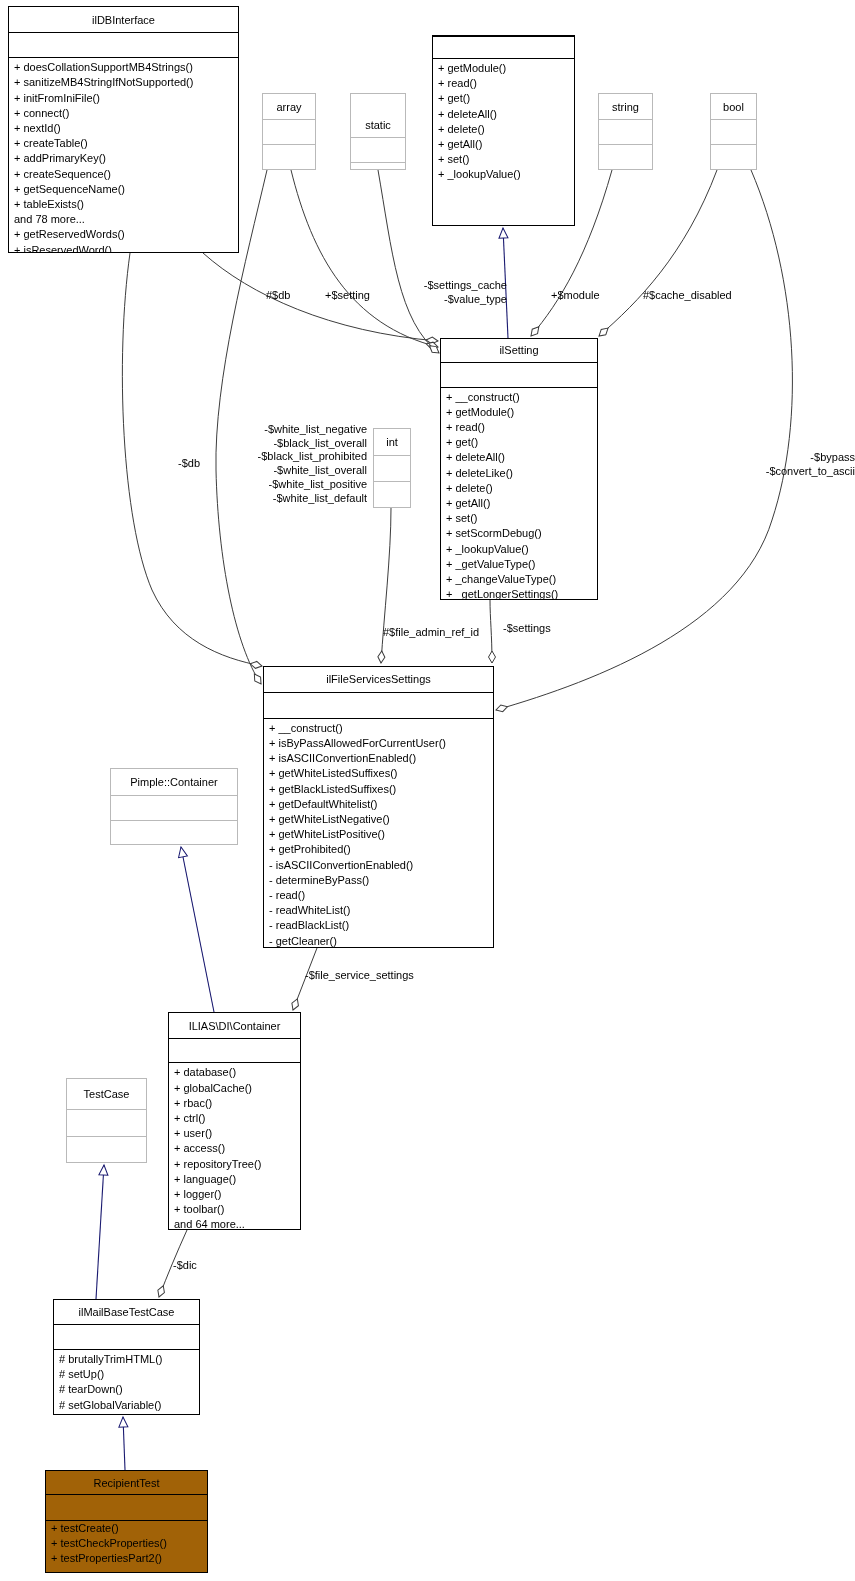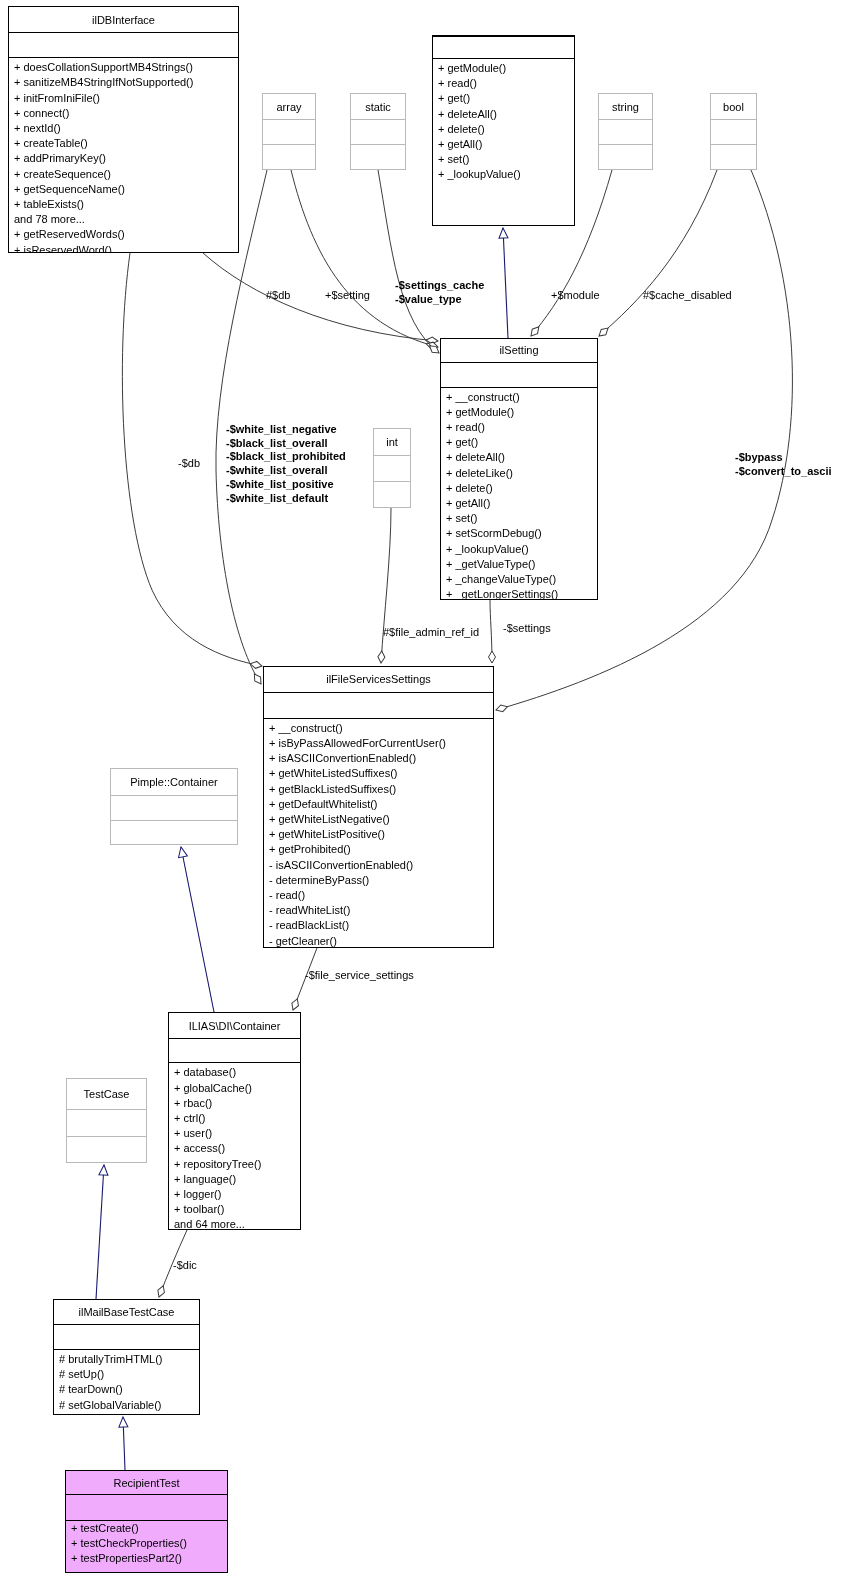--- a/index.html
+++ b/index.html
@@ -2,32 +2,32 @@
 <html><head>
 <meta charset="utf-8">
 <style>
   html,body{margin:0;padding:0;background:#ffffff;}
   #canvas{position:relative;width:855px;height:1581px;background:#ffffff;
           font-family:"Liberation Sans","DejaVu Sans",sans-serif;color:#000;}
   svg.edges{position:absolute;left:0;top:0;z-index:1;}
   .cls{position:absolute;z-index:2;background:#fff;border:1px solid #000;
        box-sizing:border-box;display:flex;flex-direction:column;}
   .cls.stub{border-color:#b9b9b9;}
-  .cls.current{background:#f0abfc;margin-left:20px;}
+  .cls.current{background:#a16207;}
   .cls-title{text-align:center;font-size:11px;line-height:14px;
              display:flex;flex-direction:column;justify-content:center;}
   .cls-sec{border-top:1px solid #000;box-sizing:border-box;}
   .cls.stub .cls-sec{border-top:1px solid #b9b9b9;}
   .cls-empty{flex:0 0 auto;}
   .cls-members{flex:1 1 auto;font-size:11px;padding:2px 4px 0 5px;
                overflow:hidden;white-space:nowrap;}
   .cls-members .member{line-height:15.2px;}
   .edge-label{position:absolute;z-index:3;font-size:11px;line-height:14px;
               white-space:nowrap;}
-  .edge-label.center{text-align:left;white-space:normal;font-weight:bold;}
+  .edge-label.center{text-align:right;white-space:normal;}
   .edge-label .lbl-line{line-height:13.7px;white-space:nowrap;}
 </style>
 </head>
 <body>
 
 <div id="canvas">
 
   <svg class="edges" width="855" height="1581" viewBox="0 0 855 1581">
     <defs>
       <marker id="odiamond" markerWidth="14" markerHeight="10" refX="13" refY="4.5" orient="auto" markerUnits="userSpaceOnUse">
@@ -81,21 +81,21 @@
 
   <div class="cls stub" style="left:262px;top:93px;width:54px;height:77px;">
     <div class="cls-title" style="height:25px;">
         <div class="title-line">array</div>
       </div>
     <div class="cls-sec cls-empty" style="height:25px;"></div>
     <div class="cls-sec cls-members"></div>
   </div>
 
   <div class="cls stub" style="left:350px;top:93px;width:56px;height:77px;">
-    <div class="cls-title" style="height:25px;">
+    <div class="cls-title" style="height:25px;margin-top:18px;">
         <div class="title-line">static</div>
       </div>
     <div class="cls-sec cls-empty" style="height:25px;"></div>
     <div class="cls-sec cls-members"></div>
   </div>
 
   <div class="cls" style="left:432px;top:35px;width:143px;height:191px;">
     <div class="cls-sec cls-empty" style="height:22px;"></div>
     <div class="cls-sec cls-members" style="line-height:15.3px;">
         <div class="member">+ getModule()</div>

